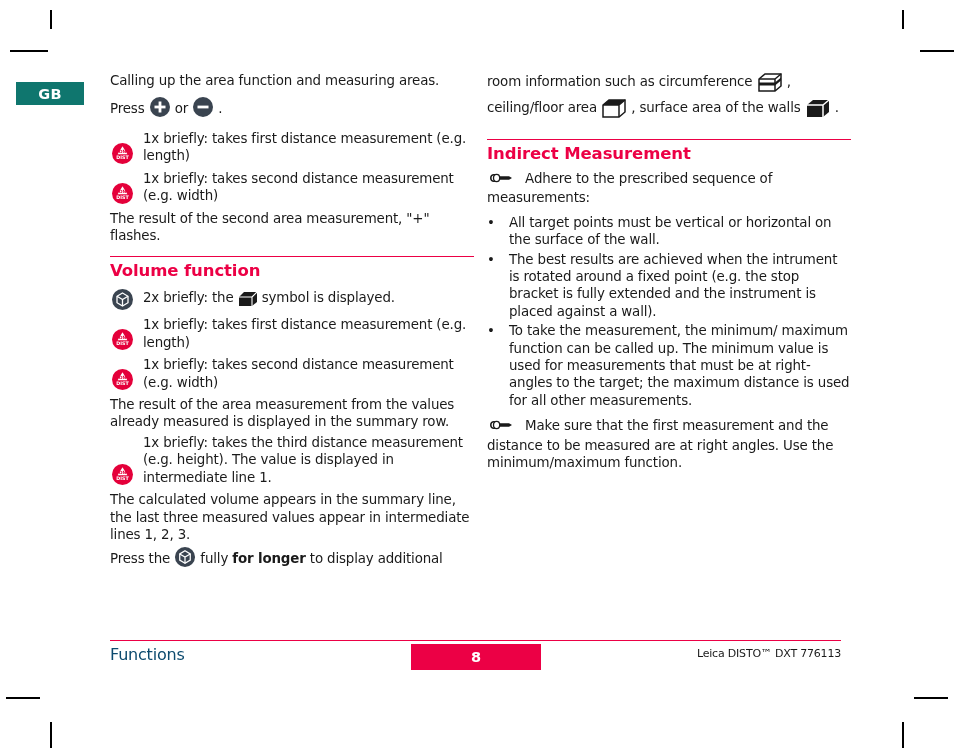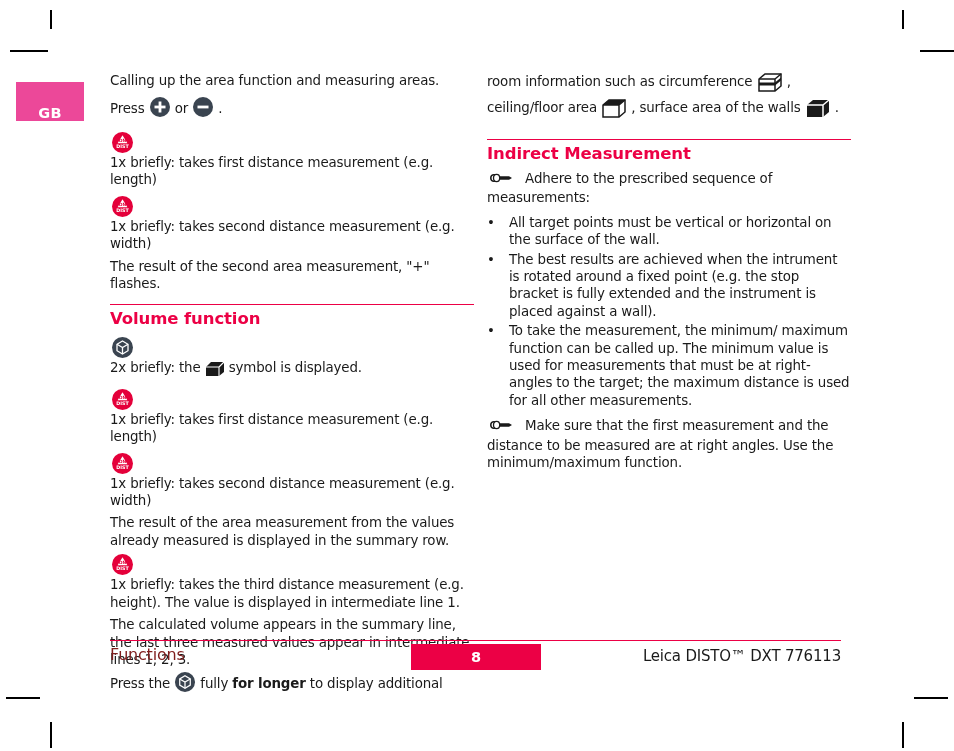--- a/index.html
+++ b/index.html
@@ -27,27 +27,27 @@
     left: 0; top: 0;
     width: 954px; height: 751px;
   }
 
   
   .gb-tab {
     position: absolute;
     left: 16px;
     top: 82px;
     width: 68px;
-    height: 39px;
-    background: #ec4899;
+    height: 23px;
+    background: #0f766e;
     color: #ffffff;
     font-weight: bold;
     font-size: 14.5px;
     display: flex;
-    align-items: flex-end;
+    align-items: center;
     justify-content: center;
     letter-spacing: 0.3px;
   }
 
   
   .col {
     position: absolute;
     top: 72px;
     width: 364px;
   }
@@ -72,23 +72,22 @@
     font-size: 13.4px;
     line-height: 1.30;
     margin: 0 0 7px 0;
     letter-spacing: -0.15px;
   }
   p.tight { margin-bottom: 3px; }
 
   
   .irow {
     display: flex;
-    align-items: flex-start;
+    align-items: flex-end;
     margin: 0 0 5px 0;
-    flex-direction: column;
   }
   .irow .ico {
     flex: 0 0 auto;
     width: 24px;
     margin-right: 9px;
     margin-top: 1px;
     display: flex;
     justify-content: center;
   }
   .irow .txt {
@@ -138,21 +137,21 @@
     position: absolute;
     left: 110px;
     top: 640px;
     width: 731px;
     border-top: 1.6px solid #ec0045;
   }
   .footer-left {
     position: absolute;
     left: 110px;
     top: 645px;
-    color: #7f1d1d;
+    color: #0c4a6e;
     font-size: 16px;
     letter-spacing: -0.2px;
   }
   .footer-page {
     position: absolute;
     left: 411px;
     top: 644px;
     width: 130px;
     height: 26px;
     background: #ec0045;
@@ -160,21 +159,21 @@
     font-weight: bold;
     font-size: 14.5px;
     display: flex;
     align-items: center;
     justify-content: center;
   }
   .footer-right {
     position: absolute;
     right: 113px;
     top: 647px;
-    font-size: 15px;
+    font-size: 11px;
     letter-spacing: -0.2px;
   }
   b { font-weight: bold; }
 </style>
 </head>
 <body>
 
 <div class="crop v" style="left:50px; top:10px; height:19px;"></div>
 <div class="crop h" style="left:10px; top:50px; width:38px;"></div>
 <div class="crop v" style="left:902px; top:10px; height:19px;"></div>

